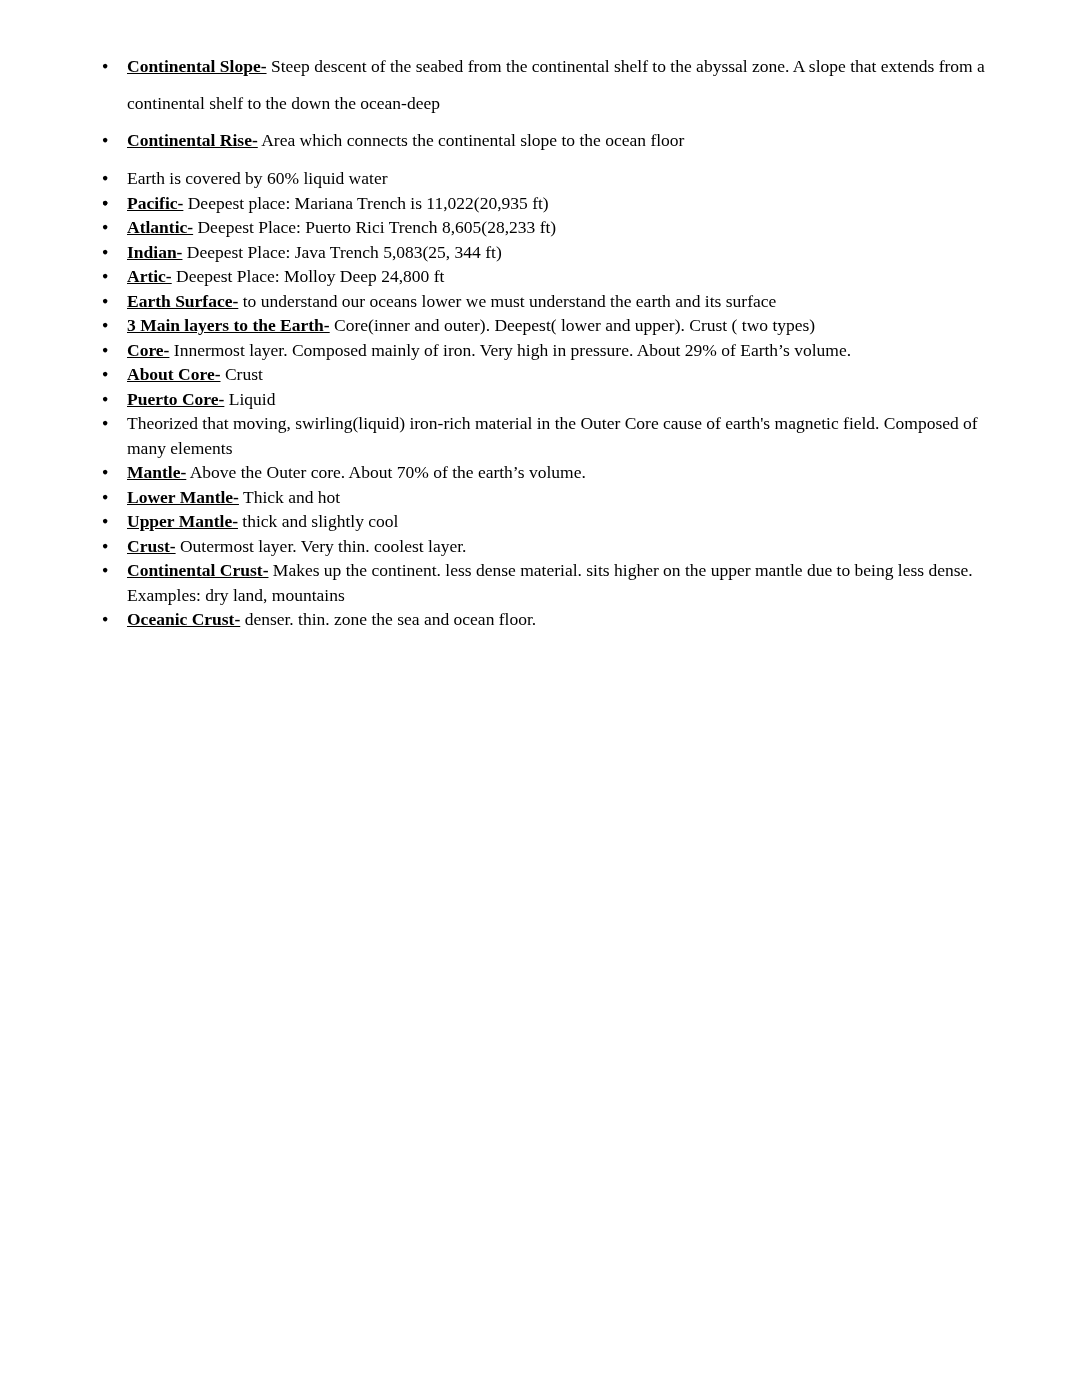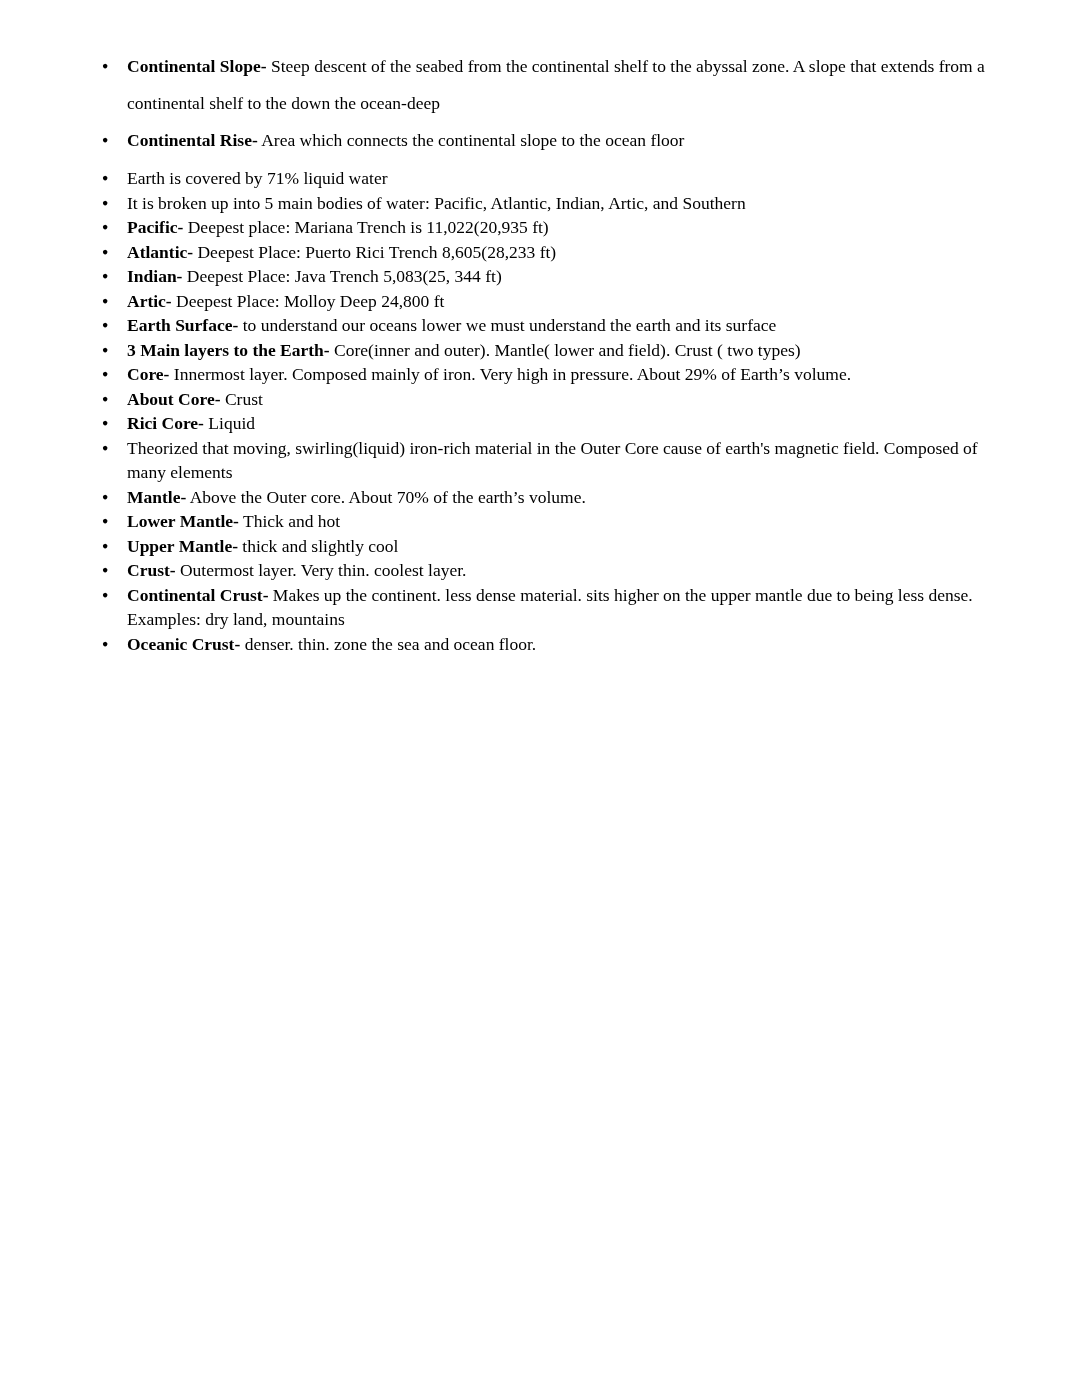--- a/index.html
+++ b/index.html
@@ -35,46 +35,47 @@
   }
   .bullet {
     position: absolute;
     left: 2px;
     top: 0;
     font-size: 10.5px;
     line-height: inherit;
   }
   .term {
     font-weight: bold;
+    text-decoration: underline;
   }
 </style>
 </head>
 <body>
 
 <div class="page">
   <ul class="doc-list">
 
     <li class="wide">
       <span class="bullet">●</span>
       <span class="term">Continental Slope-</span><span> Steep descent of the seabed from the continental shelf to the abyssal zone. A slope that extends from a continental shelf to the down the ocean-deep</span>
     </li>
 
     <li class="wide gap-after">
       <span class="bullet">●</span>
       <span class="term">Continental Rise-</span><span> Area which connects the continental slope to the ocean floor</span>
     </li>
 
     <li>
       <span class="bullet">●</span>
-      <span class="term"></span><span>Earth is covered by 71% liquid water</span>
+      <span class="term"></span><span>Earth is covered by 60% liquid water</span>
     </li>
 
     <li>
       <span class="bullet">●</span>
-      <span class="term"></span><span>It is broken up into 5 main bodies of water: Pacific, Atlantic, Indian, Artic, and Southern</span>
+      <span class="term"></span>
     </li>
 
     <li>
       <span class="bullet">●</span>
       <span class="term">Pacific-</span><span> Deepest place: Mariana Trench is 11,022(20,935 ft)</span>
     </li>
 
     <li>
       <span class="bullet">●</span>
       <span class="term">Atlantic-</span><span> Deepest Place: Puerto Rici Trench 8,605(28,233 ft)</span>
@@ -90,36 +91,36 @@
       <span class="term">Artic-</span><span> Deepest Place: Molloy Deep 24,800 ft</span>
     </li>
 
     <li>
       <span class="bullet">●</span>
       <span class="term">Earth Surface-</span><span> to understand our oceans lower we must understand the earth and its surface</span>
     </li>
 
     <li>
       <span class="bullet">●</span>
-      <span class="term">3 Main layers to the Earth-</span><span> Core(inner and outer). Mantle( lower and field). Crust ( two types)</span>
+      <span class="term">3 Main layers to the Earth-</span><span> Core(inner and outer). Deepest( lower and upper). Crust ( two types)</span>
     </li>
 
     <li>
       <span class="bullet">●</span>
       <span class="term">Core-</span><span> Innermost layer. Composed mainly of iron. Very high in pressure. About 29% of Earth’s volume.</span>
     </li>
 
     <li>
       <span class="bullet">●</span>
       <span class="term">About Core-</span><span> Crust</span>
     </li>
 
     <li>
       <span class="bullet">●</span>
-      <span class="term">Rici Core-</span><span> Liquid</span>
+      <span class="term">Puerto Core-</span><span> Liquid</span>
     </li>
 
     <li>
       <span class="bullet">●</span>
       <span class="term"></span><span>Theorized that moving, swirling(liquid) iron-rich material in the Outer Core cause of earth's magnetic field. Composed of many elements</span>
     </li>
 
     <li>
       <span class="bullet">●</span>
       <span class="term">Mantle-</span><span> Above the Outer core. About 70% of the earth’s volume.</span>

